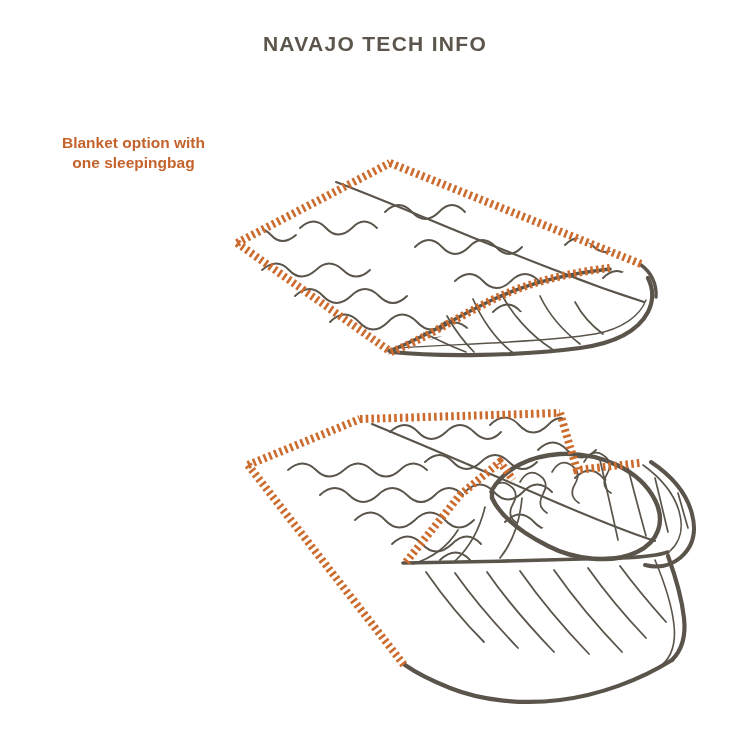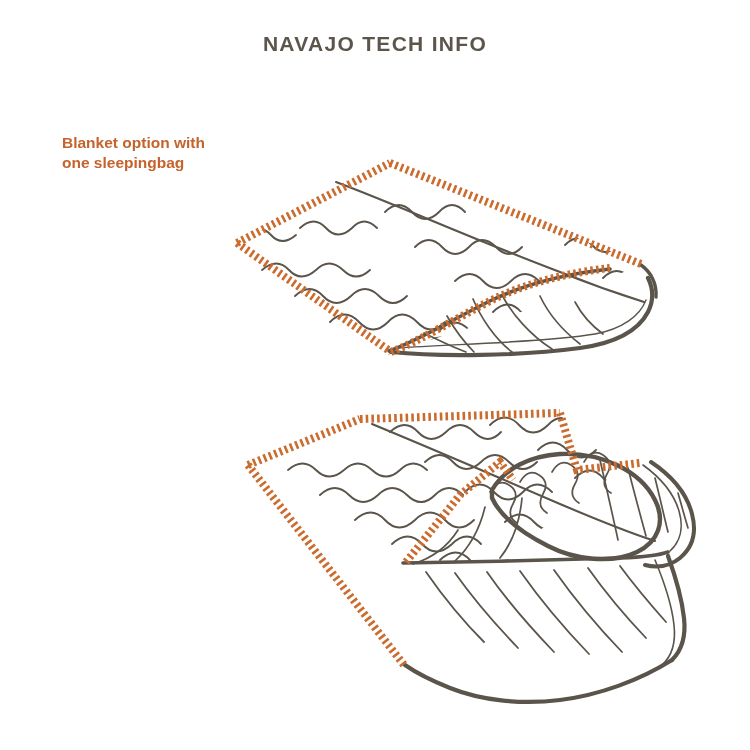--- a/index.html
+++ b/index.html
@@ -35,20 +35,21 @@
     -webkit-font-smoothing: antialiased;
   }
   .option-label {
     position: absolute;
     font-family: "Liberation Sans", sans-serif;
     font-weight: bold;
     font-size: 15.5px;
     line-height: 20px;
     color: #c4632c;
     white-space: pre-line;
+    text-align: center;
   }
   #label-blanket {
     left: 62px;
     top: 133px;
   }
   #label-combination {
     left: 62px;
     top: 381px;
   }
   .illustration {

